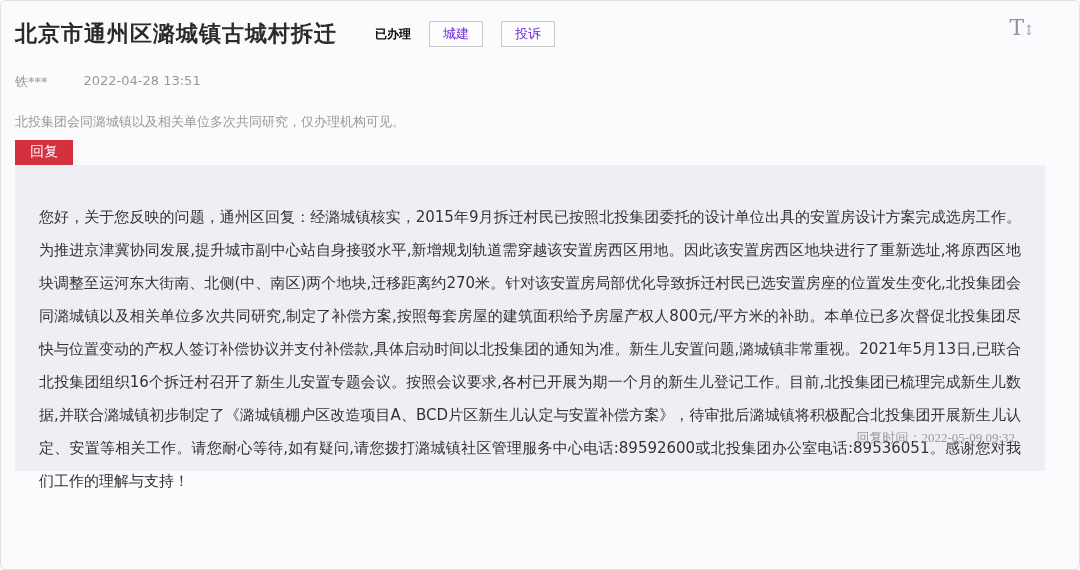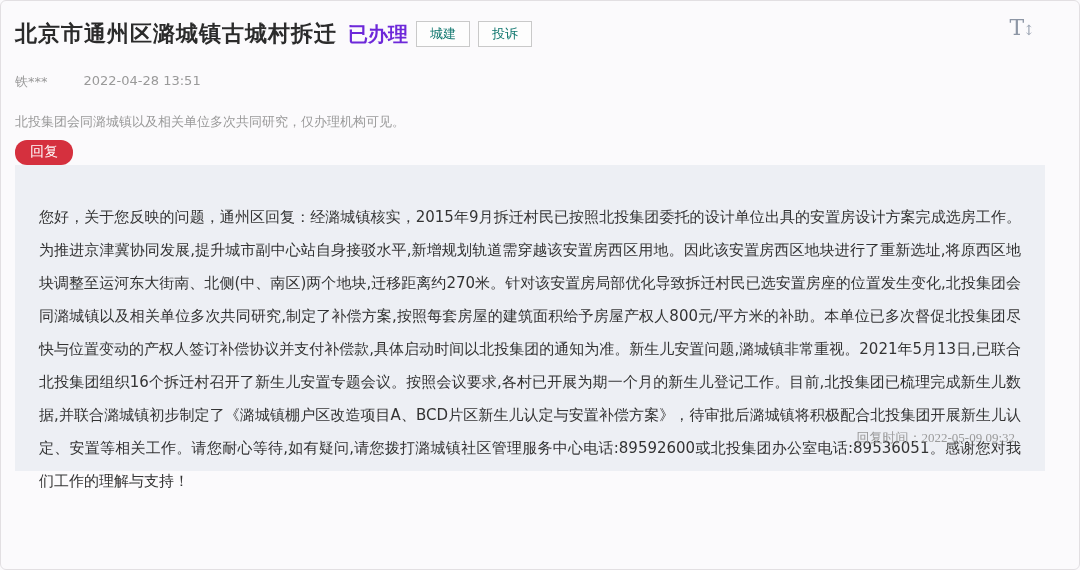--- a/index.html
+++ b/index.html
@@ -14,37 +14,37 @@
     background: #fbfafc;
     border: 1px solid #e2dfe2;
     border-radius: 6px;
     padding: 18px 14px 0 14px;
     position: relative;
   }
   
   .header-row {
     display: flex;
     align-items: center;
-    gap: 8px;
+    gap: 18px;
   }
   .title {
     font-size: 22px;
     font-weight: bold;
     color: #2b2b2b;
     letter-spacing: 1px;
   }
   .status {
-    font-size: 20px;
+    font-size: 12px;
     font-weight: bold;
-    color: #6d28d9;
-    margin-left: 3px;
+    color: #000000;
+    margin-left: 20px;
   }
   .tag {
     font-size: 13px;
-    color: #0f766e;
+    color: #6d28d9;
     border: 1px solid #c9c9c9;
     background: #fdfdfd;
     padding: 3px 13px;
     display: inline-block;
   }
   .font-resize {
     position: absolute;
     top: 14px;
     right: 44px;
     color: #8d96a5;
@@ -78,21 +78,20 @@
   }
   
   .reply-tab {
     display: inline-block;
     margin-top: 9px;
     background: #d5303e;
     color: #fff;
     font-size: 14px;
     padding: 3px 15px 4px 15px;
     cursor: pointer;
-    border-radius: 12px;
   }
   .reply-box {
     background: #edeff4;
     width: 1030px;
     height: 306px;
     padding: 22px 24px 0 24px;
     position: relative;
   }
   .responder {
     font-size: 16px;

